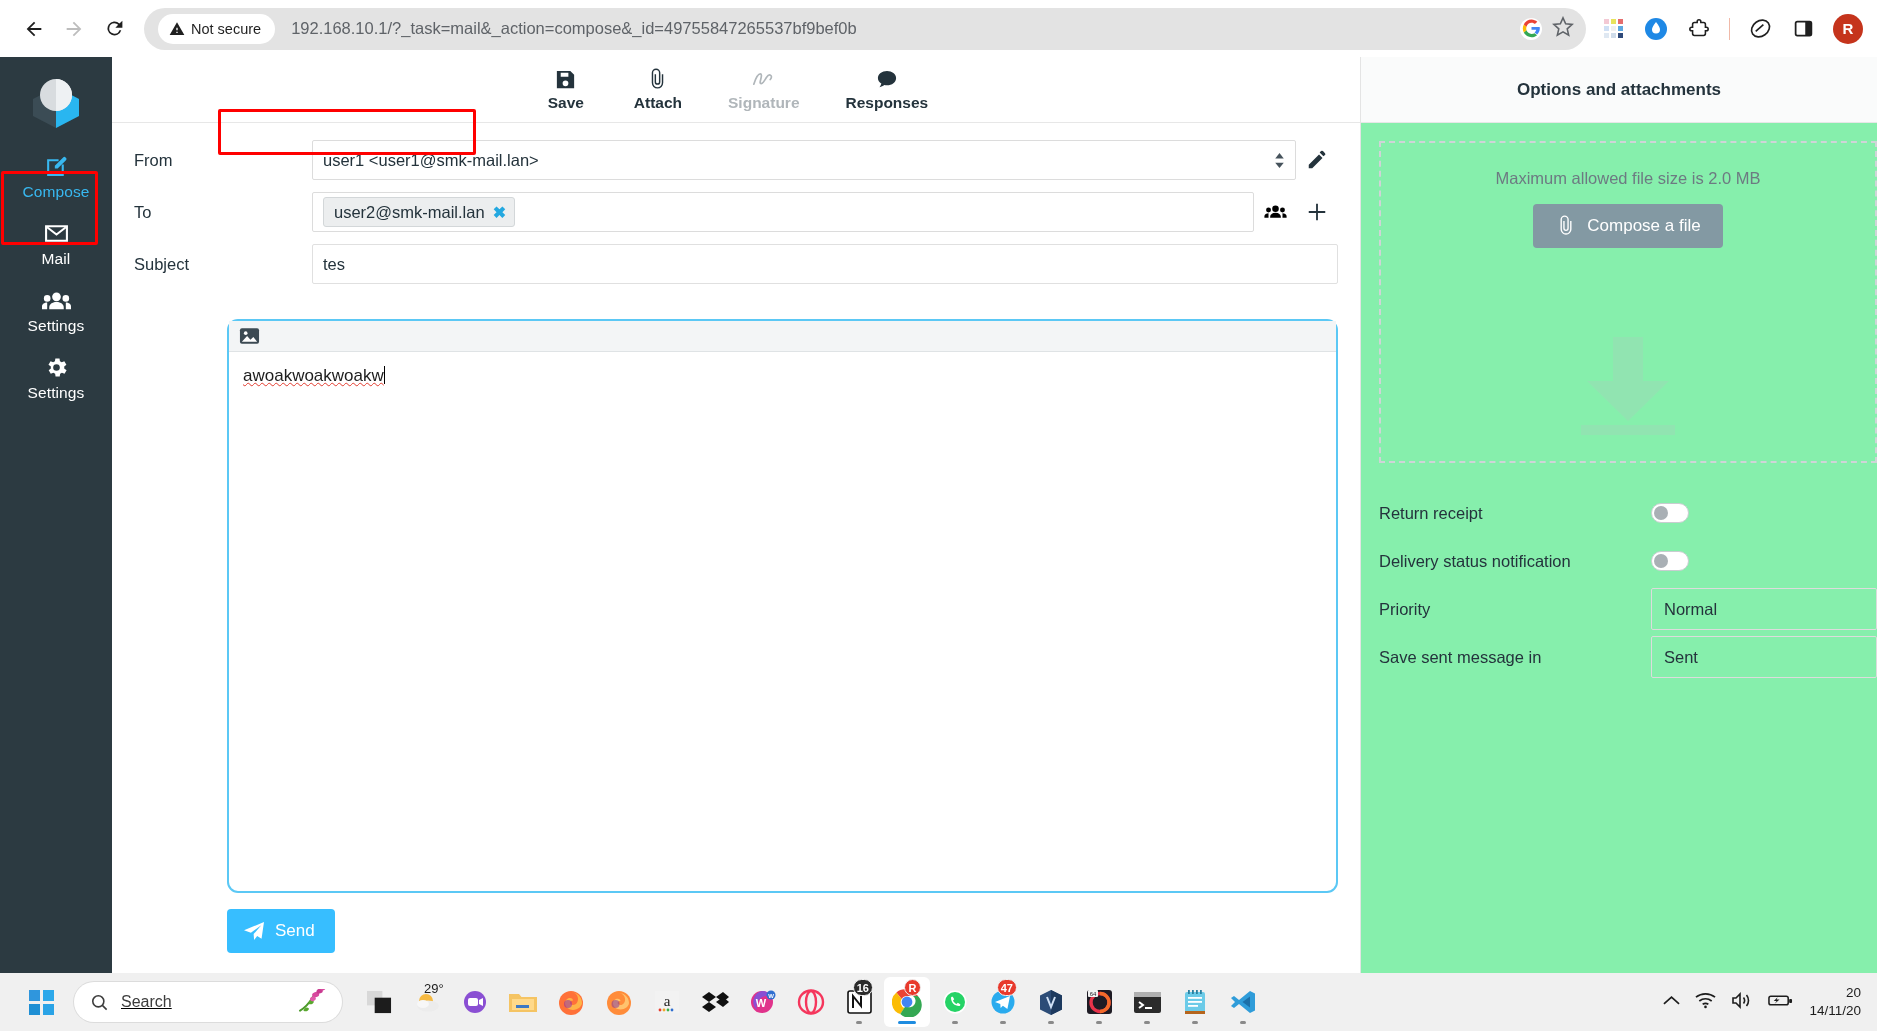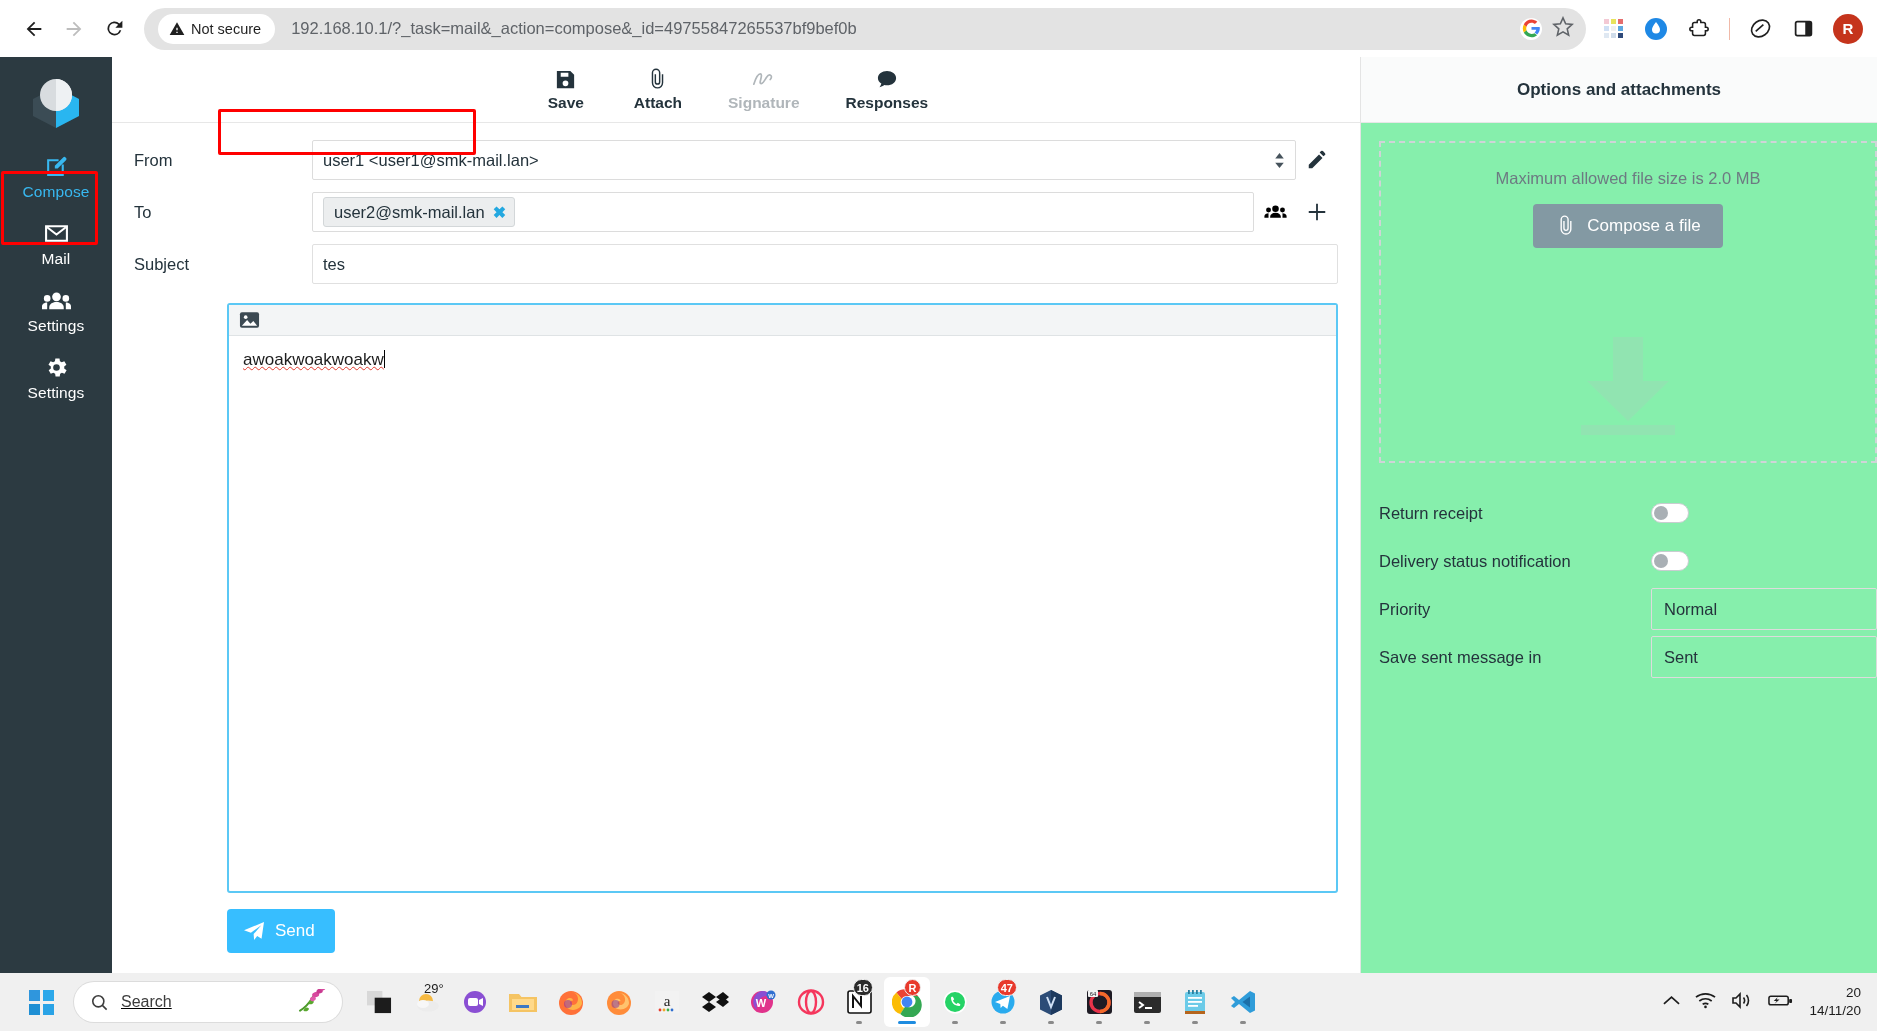--- a/index.html
+++ b/index.html
@@ -126,21 +126,21 @@
   .recipient-wrap { position: relative; flex: 1; display: flex; align-items: flex-end; min-width: 0; }
   .chip {
     display: inline-flex; align-items: center; gap: 8px; height: 30px;
     background: #eceeef; border: 1px solid #d3d7d9; border-radius: 3px;
     padding: 0 8px 0 10px; font-size: 16.5px; color: #24333c;
   }
   .chip .x { color: #23a8e0; font-weight: 700; font-size: 16px; }
   #to-outline { left: 218px; top: 52px; width: 258px; height: 46px; }
 
   .body-box {
-    margin: 10px 22px 0 115px; flex: 1; border: 2px solid #5bc8f5; border-radius: 3px;
+    margin: 26px 22px 0 115px; flex: 1; border: 2px solid #5bc8f5; border-radius: 11px;
     display: flex; flex-direction: column; min-height: 0; background: #fff;
   }
   .body-toolbar {
     height: 31px; background: #f3f5f6; border-bottom: 1px solid #dfe3e5;
     display: flex; align-items: center; padding: 0 8px;
   }
   .img-btn {
     width: 24px; height: 21px; display: flex; align-items: center; justify-content: center;
   }
   .body-text {

